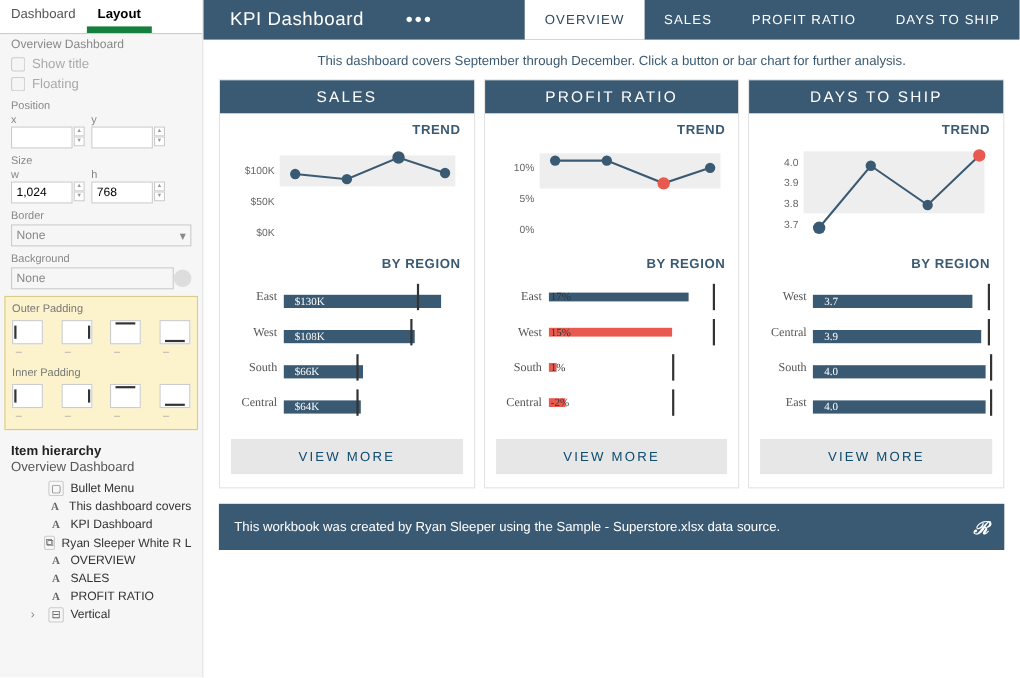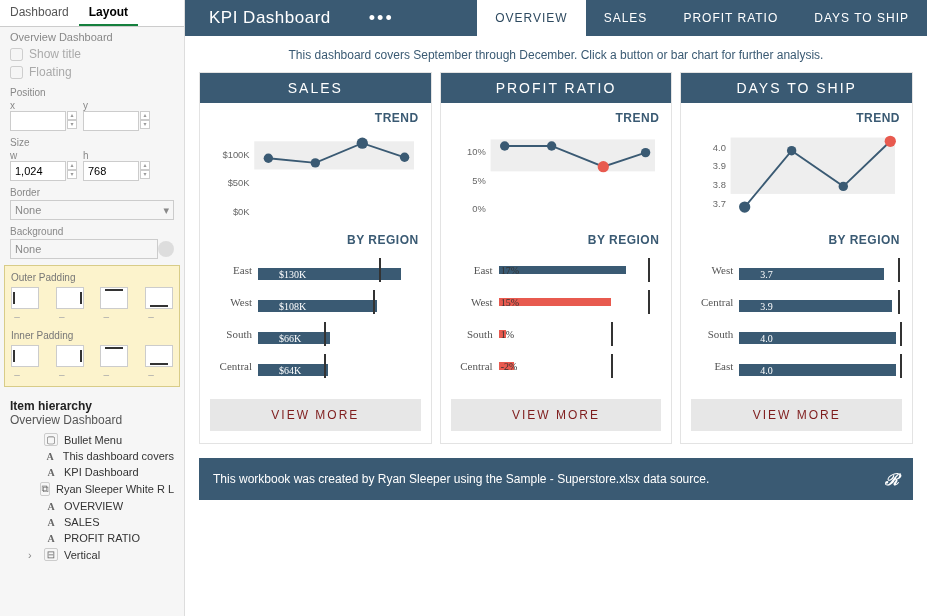--- a/index.html
+++ b/index.html
@@ -1,20 +1,20 @@
 <!DOCTYPE html>
 <html><head>
 <meta charset="utf-8">
 <style>
 * { box-sizing: border-box; margin: 0; padding: 0; }
 body { font-family: Arial, sans-serif; font-size: 12px; width: 927px; height: 616px; overflow: hidden; display: flex; background: #fff; }
 .sidebar { width: 185px; background: #f6f6f6; border-right: 1px solid #ddd; display: flex; flex-direction: column; overflow: hidden; }
 .tabs { display: flex; background: #fff; border-bottom: 1px solid #ccc; }
 .tab { padding: 5px 10px; font-size: 12px; color: #555; cursor: pointer; }
-.tab.active { font-weight: bold; color: #000; border-bottom: 2px solid #15803d; }
+.tab.active { font-weight: bold; color: #000; border-bottom: 6px solid #15803d; }
 .sub-label { font-size: 11px; color: #888; padding: 4px 10px 2px; overflow: hidden; white-space: nowrap; }
 .checkrow { display: flex; align-items: center; padding: 2px 10px; color: #aaa; font-size: 12px; }
 .checkrow input { margin-right: 6px; }
 .group-label { font-size: 10px; color: #888; padding: 6px 10px 2px; }
 .xy-row, .wh-row { display: flex; gap: 6px; padding: 0 10px; }
 .col { display: flex; flex-direction: column; }
 .col-label { font-size: 10px; color: #888; }
 .num-input { width: 56px; height: 20px; border: 1px solid #ccc; padding: 0 4px; font-size: 11px; position: relative; }
 .spinner { display: inline-flex; flex-direction: column; margin-left: 1px; }
 .spinner div { width: 10px; height: 9px; border: 1px solid #ccc; font-size: 6px; text-align: center; line-height: 6px; color: #999; background: #fff; }
@@ -56,27 +56,27 @@
 .axis-label { font-size: 10px; fill: #666; }
 .series { fill: none; stroke: #3a5a73; stroke-width: 2; }
 .dot { fill: #3a5a73; }
 .dot.red { fill: #e85a4f; }
 .band { fill: #eeeeee; }
 
 .region { padding: 0 8px 8px; font-family: Liberation Serif, serif; }
 .region-row { display: flex; align-items: center; height: 26px; margin: 6px 0; position: relative; }
 .region-name { width: 50px; text-align: right; font-size: 11px; color: #555; padding-right: 6px; }
 .bar-area { flex: 1; position: relative; height: 24px; }
-.bar { position: absolute; top: 10px; bottom: 2px; left: 0; background: #3a5a73; display: flex; align-items: center; padding-left: 21px; color: #fff; font-size: 10px; }
+.bar { position: absolute; top: 10px; bottom: 2px; left: 0; background: #3a5a73; display: flex; align-items: center; padding-left: 10px; color: #fff; font-size: 10px; }
 .bar.red { background: #e85a4f; }
 .bar.thin { top: 8px; bottom: 8px; padding-left: 2px; color: #333; }
 .bar.thin.red { background: #e85a4f; color: #333; }
 .ref-line { position: absolute; top: 0; bottom: 0; width: 2px; background: #333; }
 
-.viewmore { margin: 6px 10px 12px; background: #e7e7e7; color: #7f1d1d; text-align: center; padding: 9px 0; font-size: 12px; letter-spacing: 2px; cursor: pointer; }
+.viewmore { margin: 6px 10px 12px; background: #e7e7e7; color: #0c4a6e; text-align: center; padding: 9px 0; font-size: 12px; letter-spacing: 2px; cursor: pointer; }
 
 .footer { margin: 14px 14px 0; background: #3a5a73; color: #fff; font-size: 12px; padding: 10px 14px; display: flex; justify-content: space-between; align-items: center; }
 .brand { font-weight: bold; font-size: 16px; font-style: italic; }
 </style>
 </head>
 <body>
 
 <div class="sidebar">
   <div class="tabs">
     <div class="tab">Dashboard</div>

